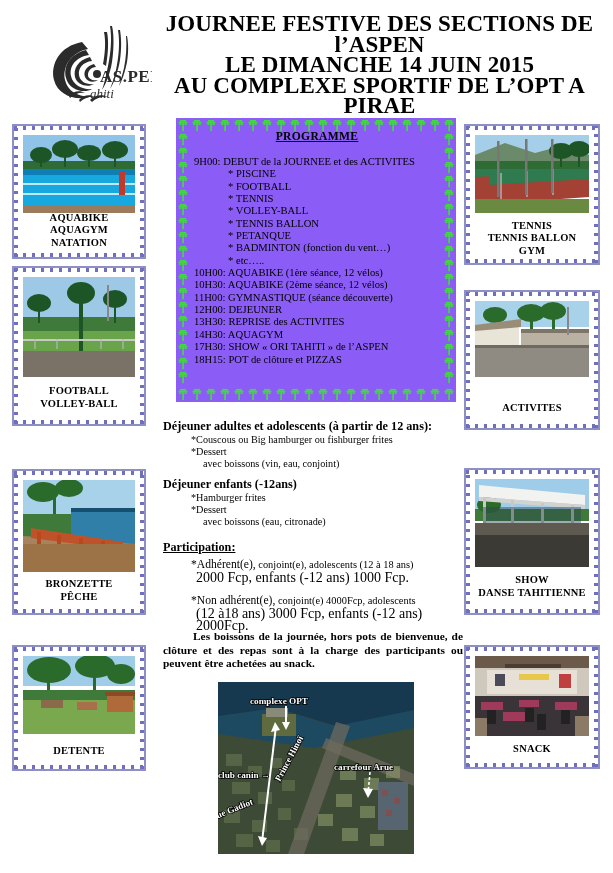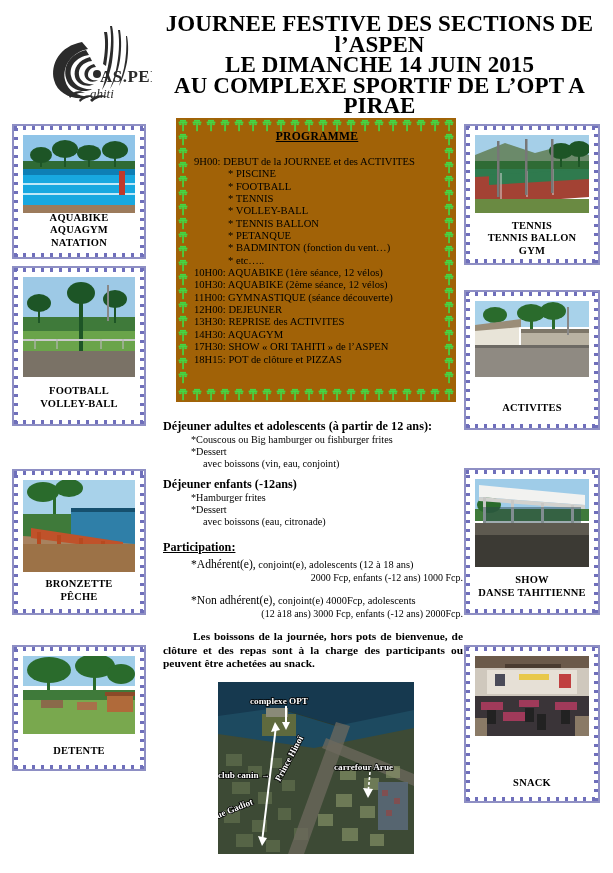--- a/index.html
+++ b/index.html
@@ -43,21 +43,21 @@
     position:absolute;left:6px;right:6px;bottom:8px;text-align:center;
     font-weight:bold;font-size:10.5px;line-height:12.4px;letter-spacing:.2px;
   }
 
   
   .scene{width:100%;height:100%;display:block;}
 
   
   .programme{
     position:absolute;left:176px;top:118px;width:280px;height:284px;
-    box-sizing:border-box;background:#a16207;
+    box-sizing:border-box;background:#8b5cf6;
   }
   .palm-border{position:absolute;inset:0;pointer-events:none;}
   .palm-border svg{display:block;width:100%;height:100%;}
   .prog-inner{position:absolute;left:13px;right:11px;top:12px;bottom:10px;}
   .prog-title{
     text-align:center;font-weight:bold;font-size:11.6px;text-decoration:underline;
     letter-spacing:.3px;margin-bottom:13px;
   }
   .prog-line{font-size:10.6px;line-height:12.35px;white-space:nowrap;}
   .prog-line.lead{margin-left:5px;}
@@ -65,21 +65,21 @@
   .prog-sched{margin-left:5px;}
 
   
   .ctext{position:absolute;left:163px;width:300px;}
   .h-bold{font-weight:bold;font-size:12.2px;line-height:14.6px;}
   .h-bold-u{font-weight:bold;font-size:12.2px;line-height:15px;text-decoration:underline;}
   .sub{font-size:10.2px;line-height:12.2px;margin-left:28px;}
   .sub2{font-size:10.2px;line-height:12.2px;margin-left:40px;}
   .part-line{font-size:10.4px;line-height:12.6px;margin-left:28px;}
   .part-line .big{font-size:11.6px;}
-  .part-cont{font-size:10px;line-height:12.6px;margin-left:33px;text-align:right;}
+  .part-cont{font-size:14px;line-height:12.6px;margin-left:33px;}
   .drinks{
     position:absolute;left:163px;top:630px;width:300px;
     font-weight:bold;font-size:11.4px;line-height:13.6px;text-align:justify;
   }
   .drinks .ind{display:block;text-indent:30px;}
 
   
   .map{position:absolute;left:218px;top:682px;width:196px;height:172px;overflow:hidden;background:#12202c;}
   .map svg{display:block;width:196px;height:172px;}
 </style>
@@ -313,21 +313,21 @@
         </g>
         <rect x="8" y="28" width="98" height="20" fill="#2b4450" opacity=".45"></rect>
         <rect y="44" width="114" height="16" fill="#5e5a50"></rect>
         <rect y="56" width="114" height="32" fill="#3c3a34"></rect>
       </svg>
     </div>
     <div class="caption" style="white-space:pre-line;bottom:16px;">SHOW
 DANSE TAHITIENNE</div>
   </div>
 
-  <div class="card" style="left:464px;top:645px;width:136px;height:158px;">
+  <div class="card" style="left:464px;top:645px;width:136px;height:124px;">
     <div class="frame"></div>
     <div class="photo" style="height:80px;">
       <svg class="scene" viewBox="0 0 114 80" preserveAspectRatio="none" xmlns="http://www.w3.org/2000/svg">
         <rect width="114" height="80" fill="#cfc8bd"></rect>
         <rect y="0" width="114" height="12" fill="#6b5a4a"></rect>
         <rect x="30" y="8" width="56" height="4" fill="#4a3c30"></rect>
         <rect x="12" y="14" width="90" height="24" fill="#e6e0d6"></rect>
         <rect x="44" y="18" width="30" height="6" fill="#e8c84a"></rect>
         <rect x="84" y="18" width="12" height="14" fill="#c04040"></rect>
         <rect x="20" y="18" width="10" height="12" fill="#4a4a58"></rect>

